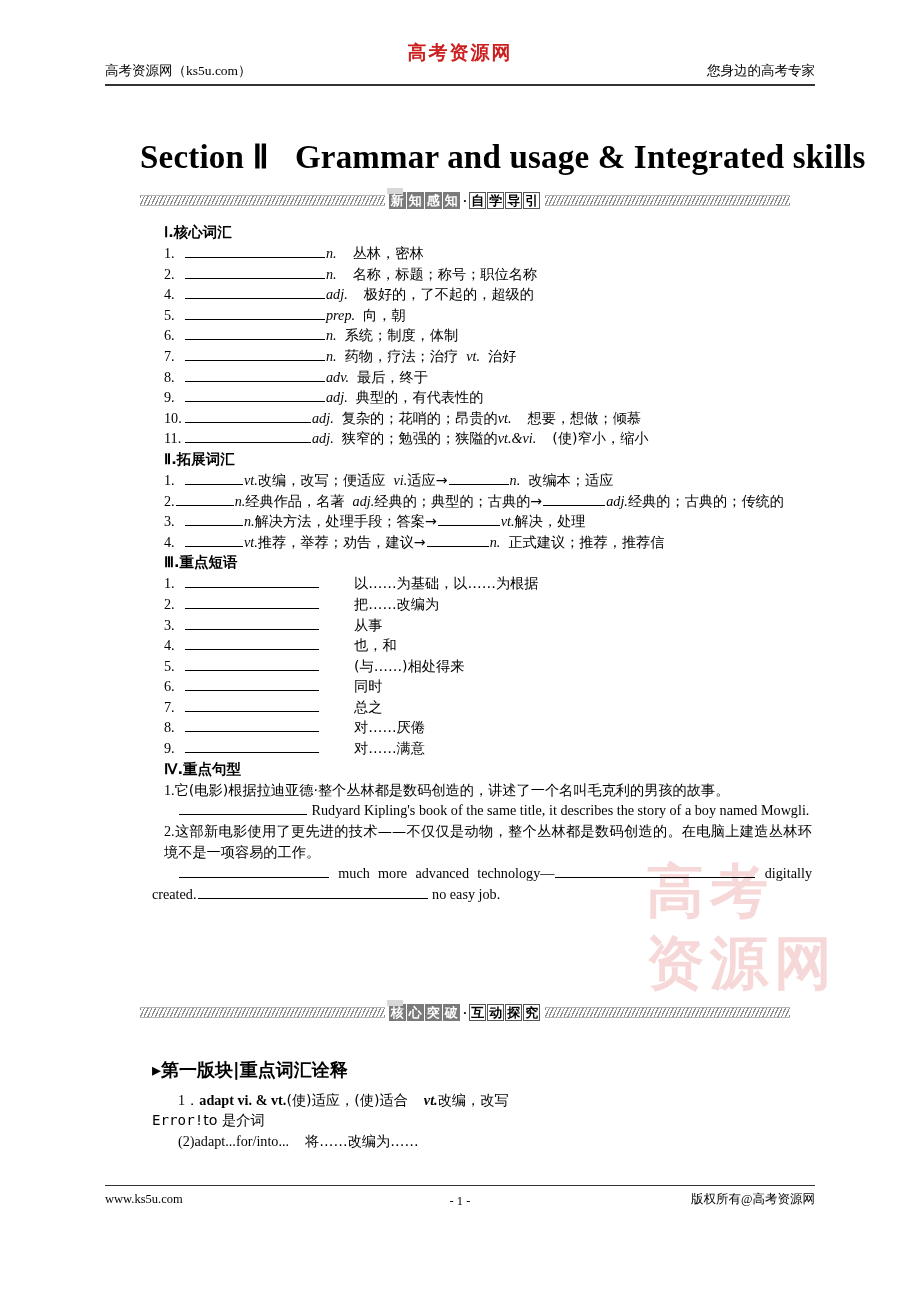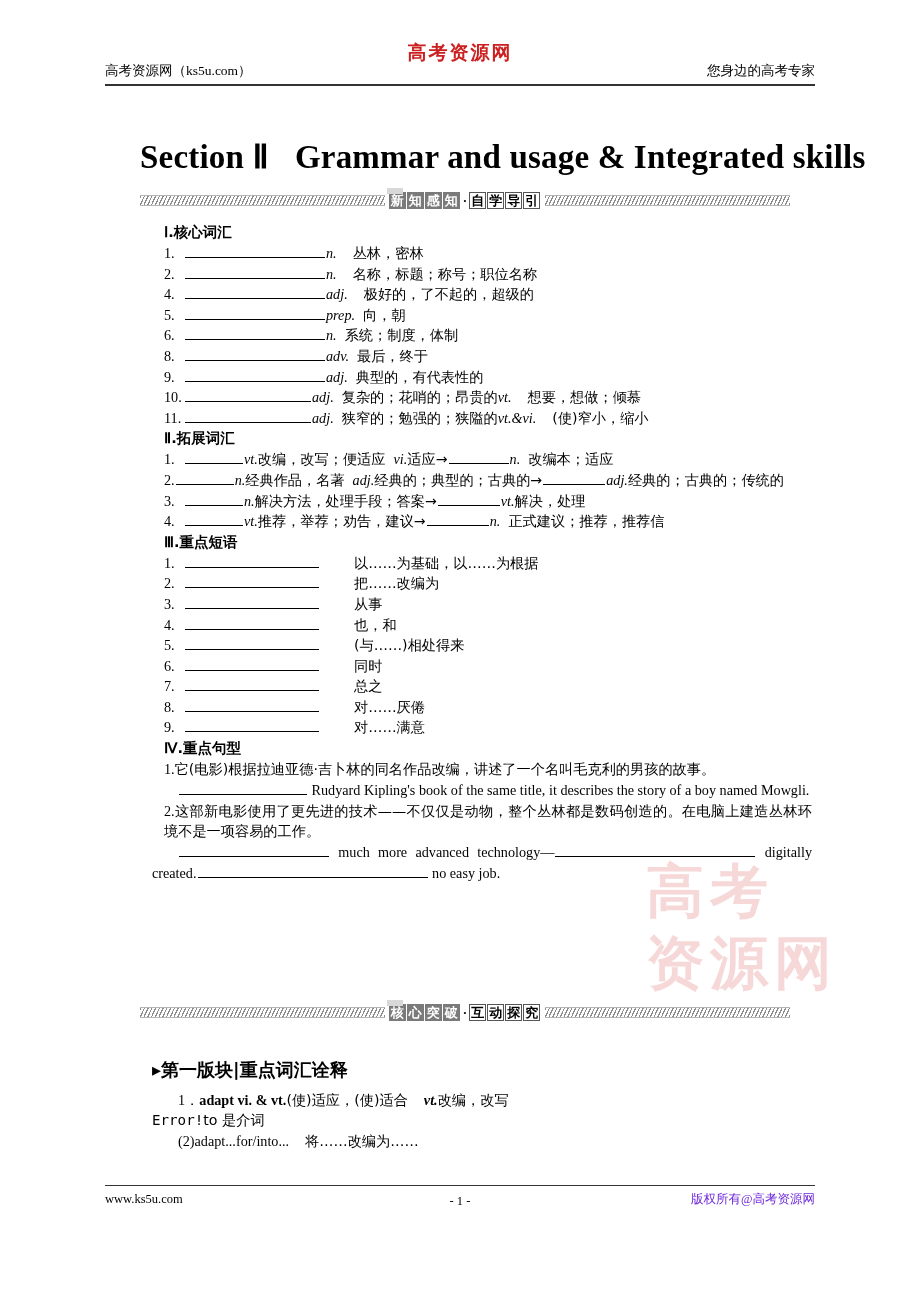--- a/index.html
+++ b/index.html
@@ -90,21 +90,21 @@
   }
   .footer-left { color: #000000; }
   .footer-center {
     position: absolute;
     left: 0; right: 0;
     top: 9px;
     text-align: center;
     font-size: 12.5px;
     color: #000;
   }
-  .footer-right { color: #6d28d9; }
+  .footer-right { color: #000000; }
 
   
   .doc-title {
     position: absolute;
     left: 140px;
     top: 137px;
     font-size: 33px;
     font-weight: bold;
     font-family: "Liberation Serif", serif;
     letter-spacing: .2px;
@@ -283,20 +283,21 @@
 
     <div class="item"><span class="num">2.</span><span class="blank" style="width:140px"></span><span class="pos">n.</span><span class="gap-m"></span><span class="zh">名称，标题；称号；职位名称</span></div>
 
 
     <div class="item"><span class="num">4.</span><span class="blank" style="width:140px"></span><span class="pos">adj.</span><span class="gap-m"></span><span class="zh">极好的，了不起的，超级的</span></div>
 
     <div class="item"><span class="num">5.</span><span class="blank" style="width:140px"></span><span class="pos">prep.</span><span class="gap-s"></span><span class="zh">向，朝</span></div>
 
     <div class="item"><span class="num">6.</span><span class="blank" style="width:140px"></span><span class="pos">n.</span><span class="gap-s"></span><span class="zh">系统；制度，体制</span></div>
 
+    <div class="item"><span class="num">7.</span><span class="blank" style="width:140px"></span><span class="pos">n.</span><span class="gap-s"></span><span class="zh">药物，疗法；治疗</span><span class="gap-s"></span><span class="pos">vt.</span><span class="gap-s"></span><span class="zh">治好</span></div>
 
     <div class="item"><span class="num">8.</span><span class="blank" style="width:140px"></span><span class="pos">adv.</span><span class="gap-s"></span><span class="zh">最后，终于</span></div>
 
     <div class="item"><span class="num">9.</span><span class="blank" style="width:140px"></span><span class="pos">adj.</span><span class="gap-s"></span><span class="zh">典型的，有代表性的</span></div>
 
     <div class="item"><span class="num">10.</span><span class="blank" style="width:126px"></span><span class="pos">adj.</span><span class="gap-s"></span><span class="zh">复杂的；花哨的；昂贵的</span><span class="pos">vt.</span><span class="gap-m"></span><span class="zh">想要，想做；倾慕</span></div>
 
     <div class="item"><span class="num">11.</span><span class="blank" style="width:126px"></span><span class="pos">adj.</span><span class="gap-s"></span><span class="zh">狭窄的；勉强的；狭隘的</span><span class="pos">vt.&amp;vi.</span><span class="gap-m"></span><span class="zh">(使)窄小，缩小</span></div>
 
     <div class="sec-head"><span class="rn">Ⅱ</span><span>.拓展词汇</span></div>
@@ -316,21 +317,21 @@
     <div class="item"><span class="num">3.</span><span class="blank" style="width:134px"></span><span class="gap-l"></span><span class="zh">从事</span></div>
     <div class="item"><span class="num">4.</span><span class="blank" style="width:134px"></span><span class="gap-l"></span><span class="zh">也，和</span></div>
     <div class="item"><span class="num">5.</span><span class="blank" style="width:134px"></span><span class="gap-l"></span><span class="zh">(与……)相处得来</span></div>
     <div class="item"><span class="num">6.</span><span class="blank" style="width:134px"></span><span class="gap-l"></span><span class="zh">同时</span></div>
     <div class="item"><span class="num">7.</span><span class="blank" style="width:134px"></span><span class="gap-l"></span><span class="zh">总之</span></div>
     <div class="item"><span class="num">8.</span><span class="blank" style="width:134px"></span><span class="gap-l"></span><span class="zh">对……厌倦</span></div>
     <div class="item"><span class="num">9.</span><span class="blank" style="width:134px"></span><span class="gap-l"></span><span class="zh">对……满意</span></div>
 
     <div class="sec-head"><span class="rn">Ⅳ</span><span>.重点句型</span></div>
 
-    <div class="para" style="margin-left:12px;"><span>1.</span><span class="zh">它(电影)根据拉迪亚德·吉卜林的同名作品改编，讲述了一个名叫毛克利的男孩的故事。</span></div>
+    <div class="para" style="margin-left:12px;"><span>1.</span><span class="zh">它(电影)根据拉迪亚德·整个丛林都是数码创造的，讲述了一个名叫毛克利的男孩的故事。</span></div>
     <div class="para"><span style="display:inline-block;width:26px"></span><span class="blank" style="width:128px"></span> <span>Rudyard Kipling's book of the same title, it describes the story of a boy named Mowgli.</span></div>
 
     <div class="para" style="margin-left:12px;"><span>2.</span><span class="zh">这部新电影使用了更先进的技术——不仅仅是动物，整个丛林都是数码创造的。在电脑上建造丛林环境不是一项容易的工作。</span></div>
     <div class="para"><span style="display:inline-block;width:26px"></span><span class="blank" style="width:150px"></span> <span>much more advanced technology—</span><span class="blank" style="width:200px"></span> <span>digitally created.</span><span class="blank" style="width:230px"></span> <span>no easy job.</span></div>
   </div>
 
   <div class="banner" style="top:1004px;">
     <div class="hatch"></div>
     <div class="banner-chips">
       <div class="chip-shadow"></div>

